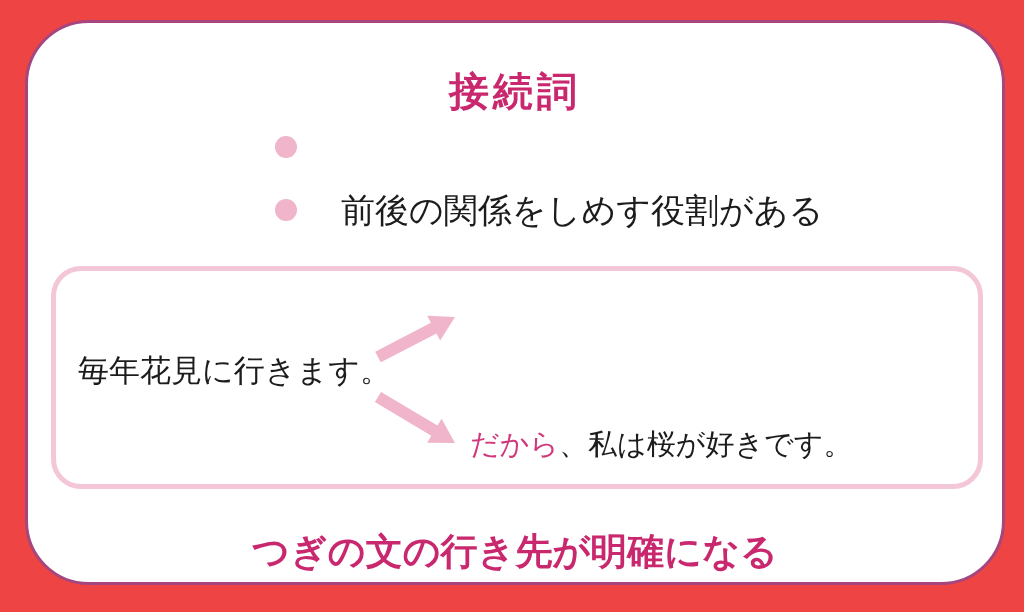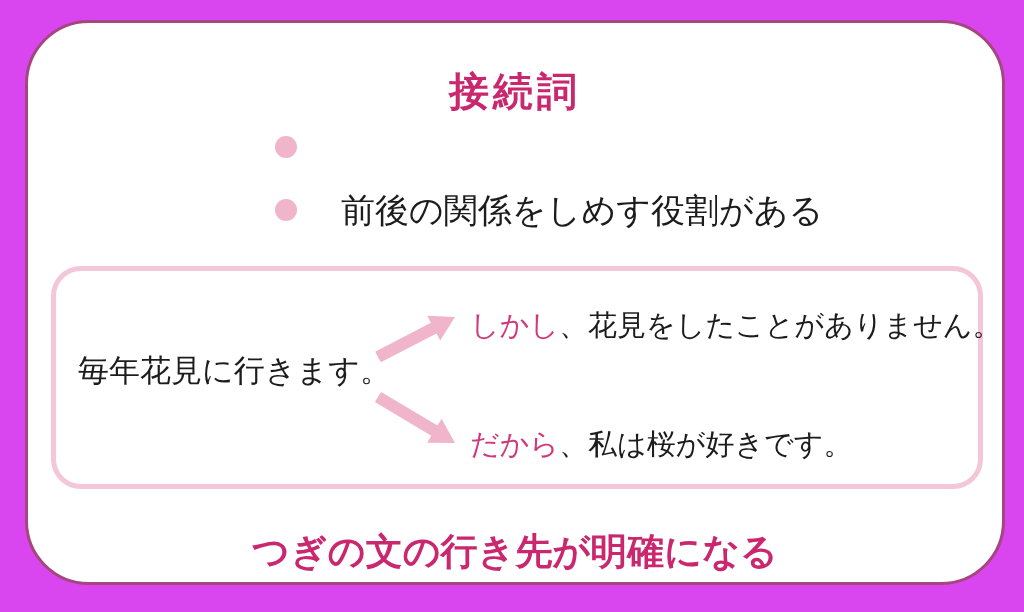--- a/index.html
+++ b/index.html
@@ -13,21 +13,21 @@
   *{box-sizing:border-box;margin:0;padding:0;}
   html,body{background:#ffffff;}
   body{
     font-family:"Liberation Sans","DejaVu Sans",sans-serif;
     color:var(--ink);
   }
   .page{
     position:relative;
     width:1024px;
     height:612px;
-    background:#d946ef;
+    background:#ef4444;
     overflow:hidden;
   }
   .outer-box{
     position:absolute;
     left:25px; top:20px;
     width:980px; height:565px;
     border:3px solid var(--outer-border);
     border-radius:64px;
     background:#ffffff;
   }
@@ -126,23 +126,20 @@
     </div>
 
     <div class="inner-box">
       <span class="source">毎年花見に行きます。</span>
 
       <svg class="arrows" viewBox="0 0 110 160" aria-hidden="true">
         <polygon class="arrow-shape" points="17.8,65.3 73.5,36.4 77.2,43.5 92,20 64.2,18.7 67.9,25.8 12.2,54.7"></polygon>
         <polygon class="arrow-shape" points="18.1,94.9 74.5,128.6 78.6,121.7 92,146 64.2,145.7 68.3,138.8 11.9,105.1"></polygon>
       </svg>
 
-      <div class="branch branch-1">
-        <span class="conj">しかし</span><span>、花見をしたことがありません。</span>
-      </div>
       <div class="branch branch-2">
         <span class="conj">だから</span><span>、私は桜が好きです。</span>
       </div>
     </div>
 
     <div class="footer-note">つぎの文の行き先が明確になる</div>
 
   </div>
 </div>
 

